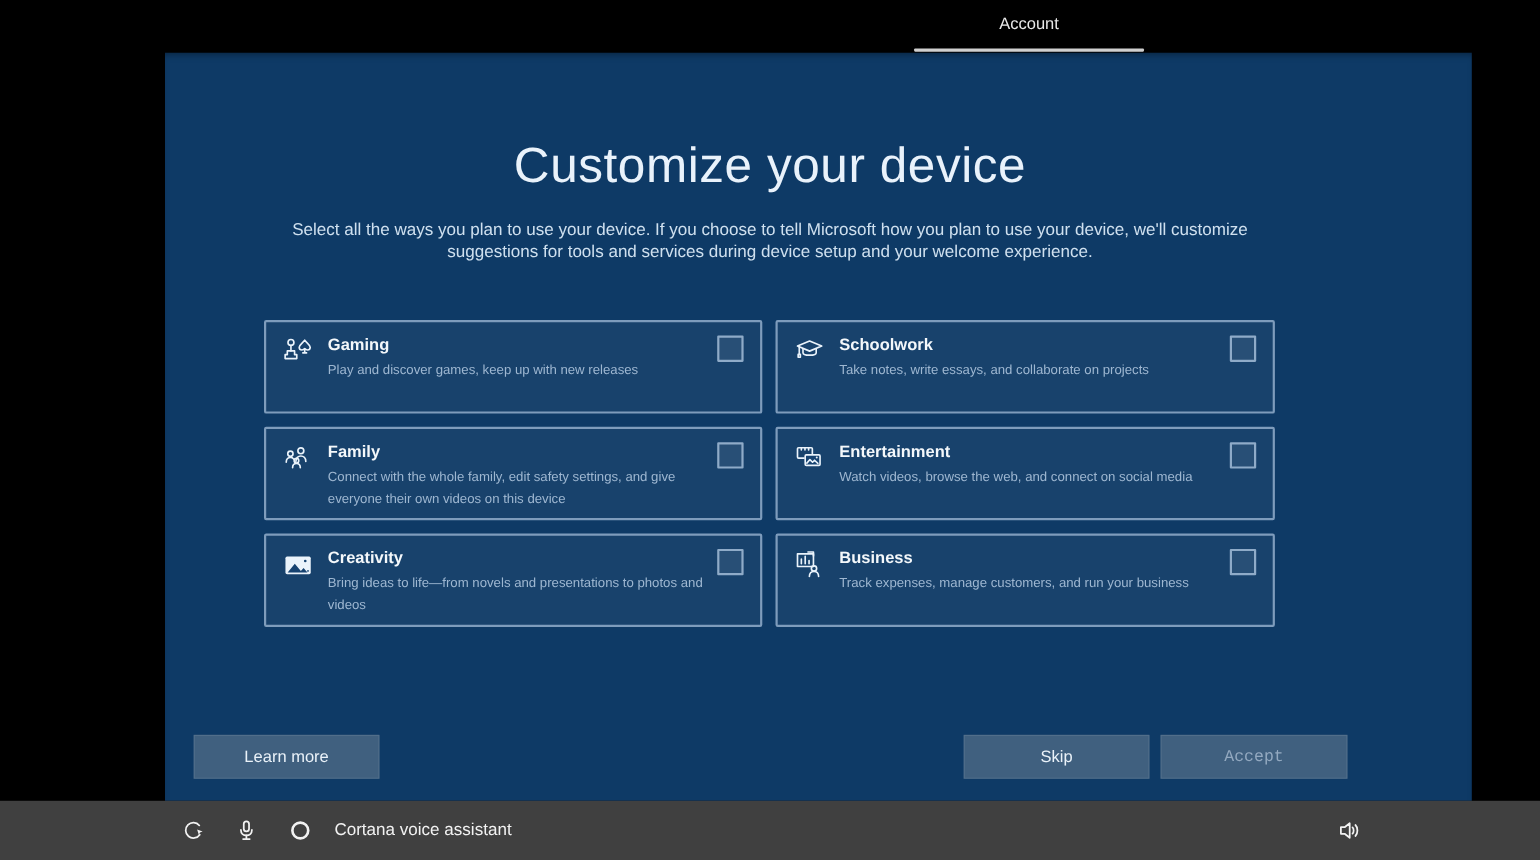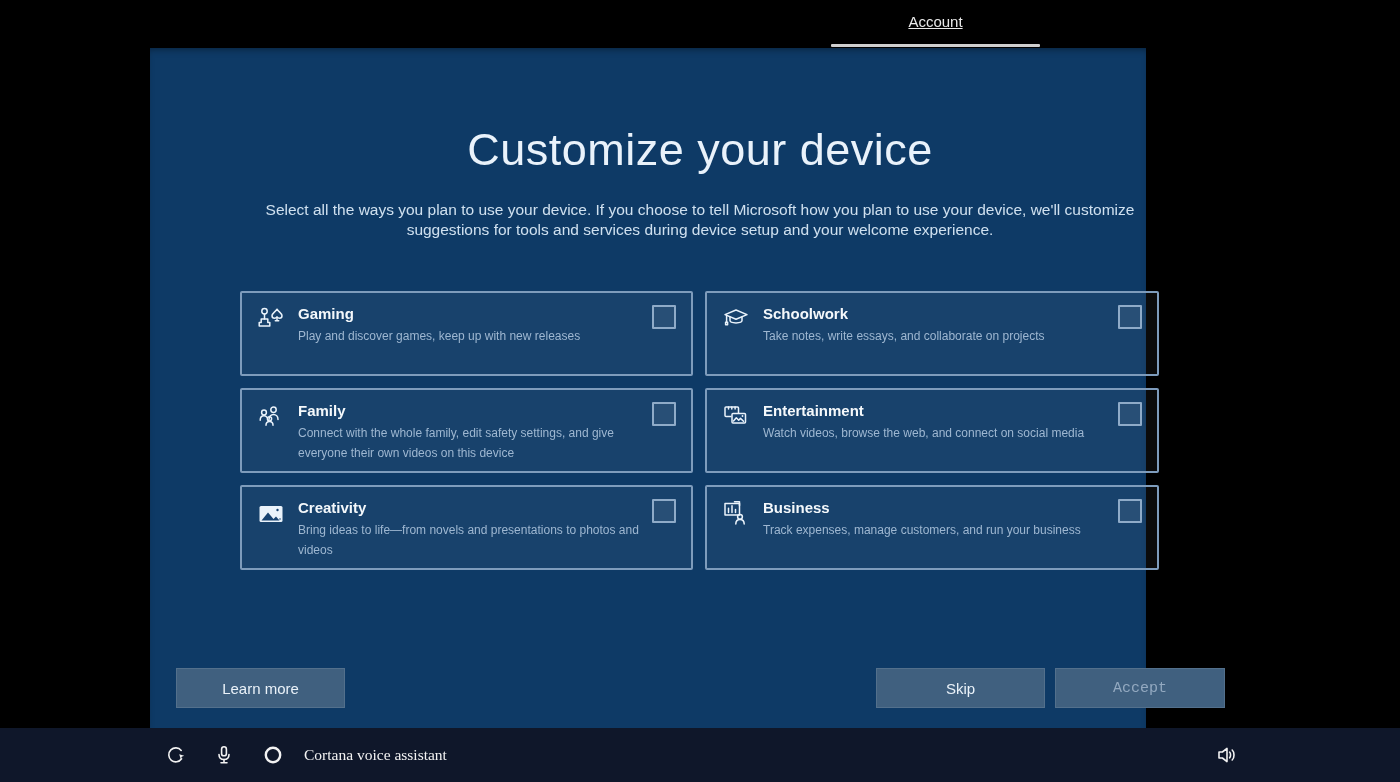--- a/index.html
+++ b/index.html
@@ -3,26 +3,26 @@
 <meta charset="utf-8">
 <style>
   * { margin:0; padding:0; box-sizing:border-box; }
   html,body { width:1400px; height:782px; background:#000; overflow:hidden;
               font-family:"Liberation Sans", sans-serif; }
   .stage { position:relative; width:1400px; height:782px; background:#000; }
 
   
   .topbar { position:absolute; left:0; top:0; width:1400px; height:48px; background:#000; }
   .tab { position:absolute; left:831px; top:10px; width:209px; height:26px;
-         color:#e9e9e9; font-size:15px; text-align:center; line-height:24px;text-decoration:underline; }
+         color:#e9e9e9; font-size:15px; text-align:center; line-height:24px; }
   .tab-underline { position:absolute; left:831px; top:44px; width:209px; height:3px;
                    background:#cfcfcf; border-radius:1px; }
 
   
-  .panel { position:absolute; left:150px; top:48px; width:996px; height:680px;
+  .panel { position:absolute; left:150px; top:48px; width:1188px; height:680px;
            background:#0e3a66; box-shadow:inset 0 5px 8px -5px rgba(0,0,0,0.55); }
   .title { position:absolute; left:0; top:72px; width:1100px; text-align:center;
            font-size:45px; font-weight:300; letter-spacing:0.5px; color:#e9f2fb;
            line-height:60px; }
   .subtitle { position:absolute; left:110px; top:152px; width:880px; text-align:center;
               font-size:15.5px; line-height:20px; color:#cfe0ef; }
 
   
   .cards { position:absolute; left:90px; top:243px; width:919px;
            display:grid; grid-template-columns:453px 454px; column-gap:12px;
@@ -41,21 +41,21 @@
 
   
   .btn { position:absolute; top:620px; height:40px; background:#40607f;
          border:1px solid rgba(255,255,255,0.10); color:#eaf2f9; font-size:15px;
          display:flex; align-items:center; justify-content:center; cursor:pointer; }
   .btn-learn { left:26px; width:169px; }
   .btn-skip { left:726px; width:169px; }
   .btn-accept { left:905px; width:170px; color:#93a9c0; cursor:default;font-family:Liberation Mono, monospace; }
 
   
-  .bottombar { position:absolute; left:0; top:728px; width:1400px; height:54px; background:#0f172a;font-family:Liberation Serif, serif; }
+  .bottombar { position:absolute; left:0; top:728px; width:1400px; height:54px; background:#404040; }
   .bb-icon { position:absolute; top:0; height:54px; display:flex; align-items:center;
              justify-content:center; }
   .bb-ease { left:163px; width:26px; cursor:pointer; }
   .bb-mic { left:211px; width:26px; cursor:pointer; }
   .bb-circle { left:260px; width:26px; }
   .bb-volume { left:1212px; width:30px; cursor:pointer; }
   .cortana-label { position:absolute; left:304px; top:0; height:54px; display:flex;
                    align-items:center; color:#f2f2f2; font-size:15.5px; }
 
   svg .ln { stroke:#eaf3fb; stroke-width:1.5; fill:none; stroke-linecap:round; stroke-linejoin:round; }

